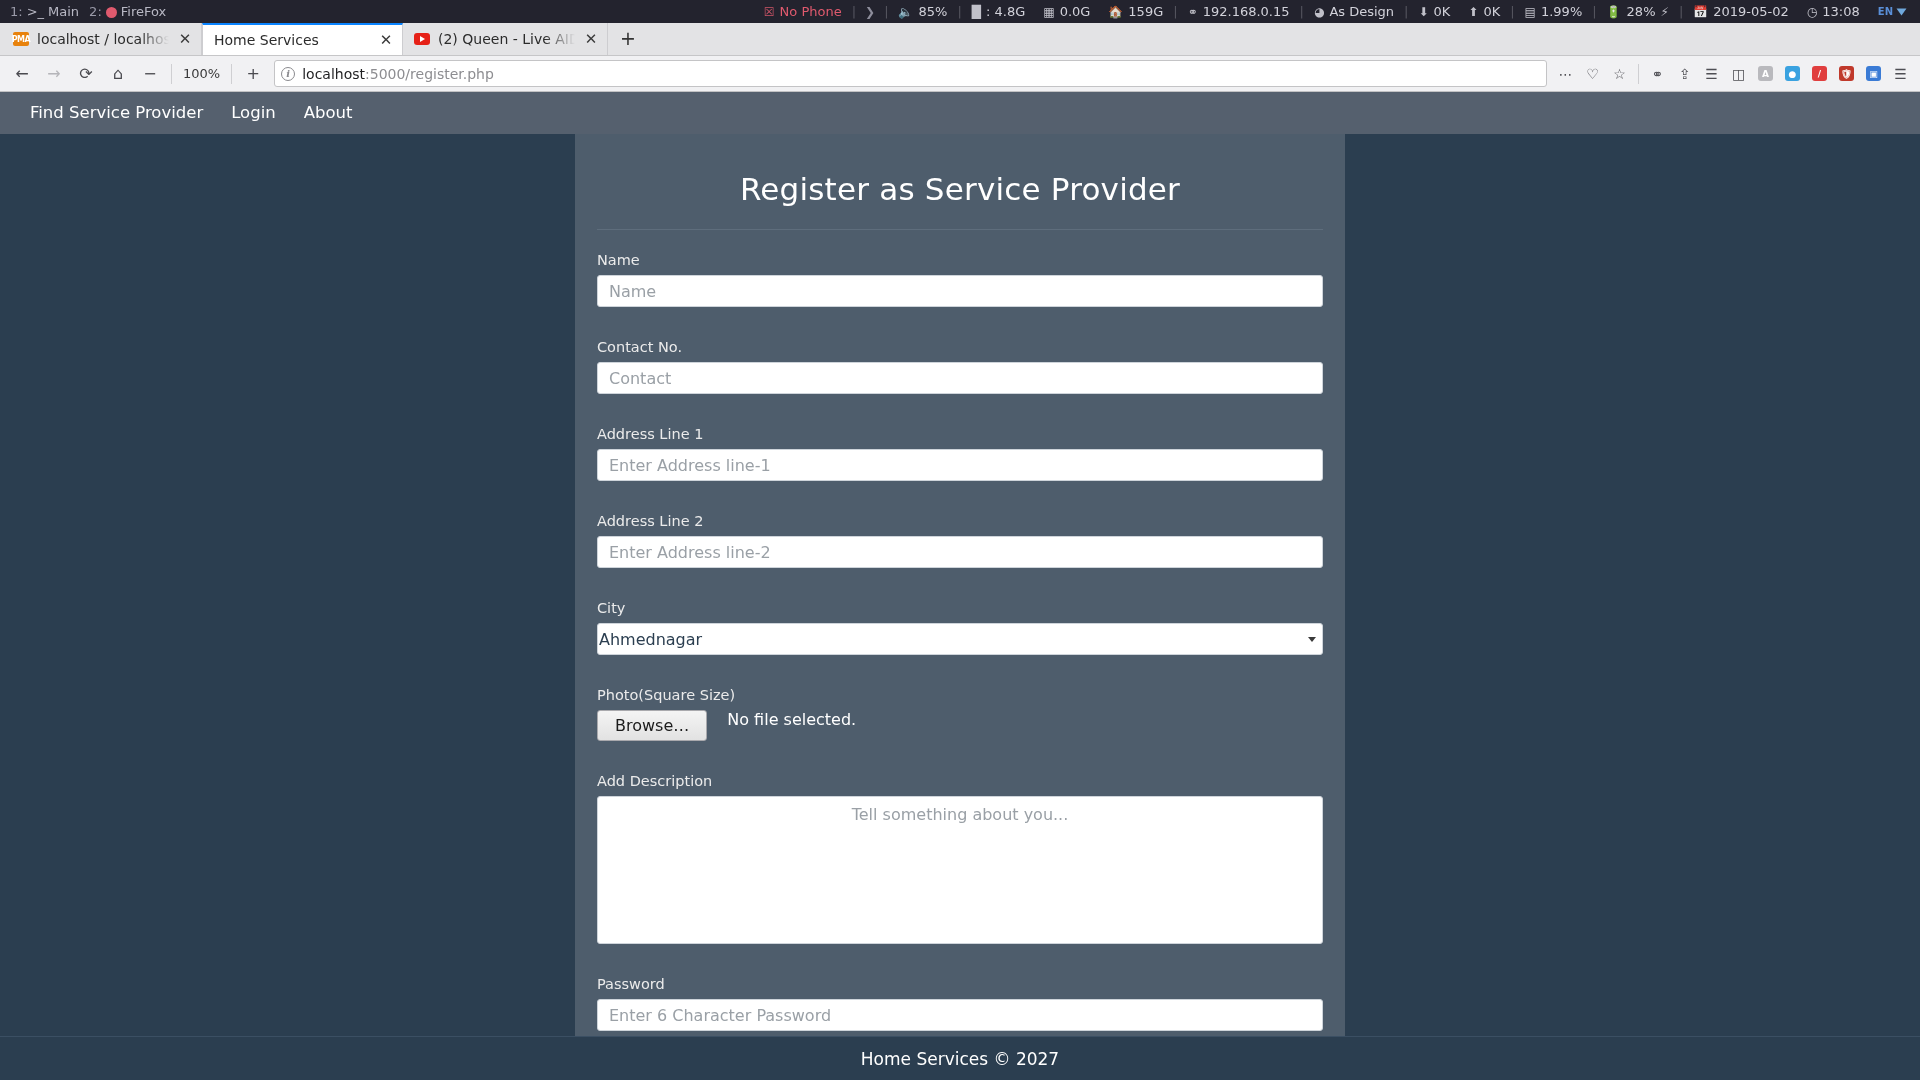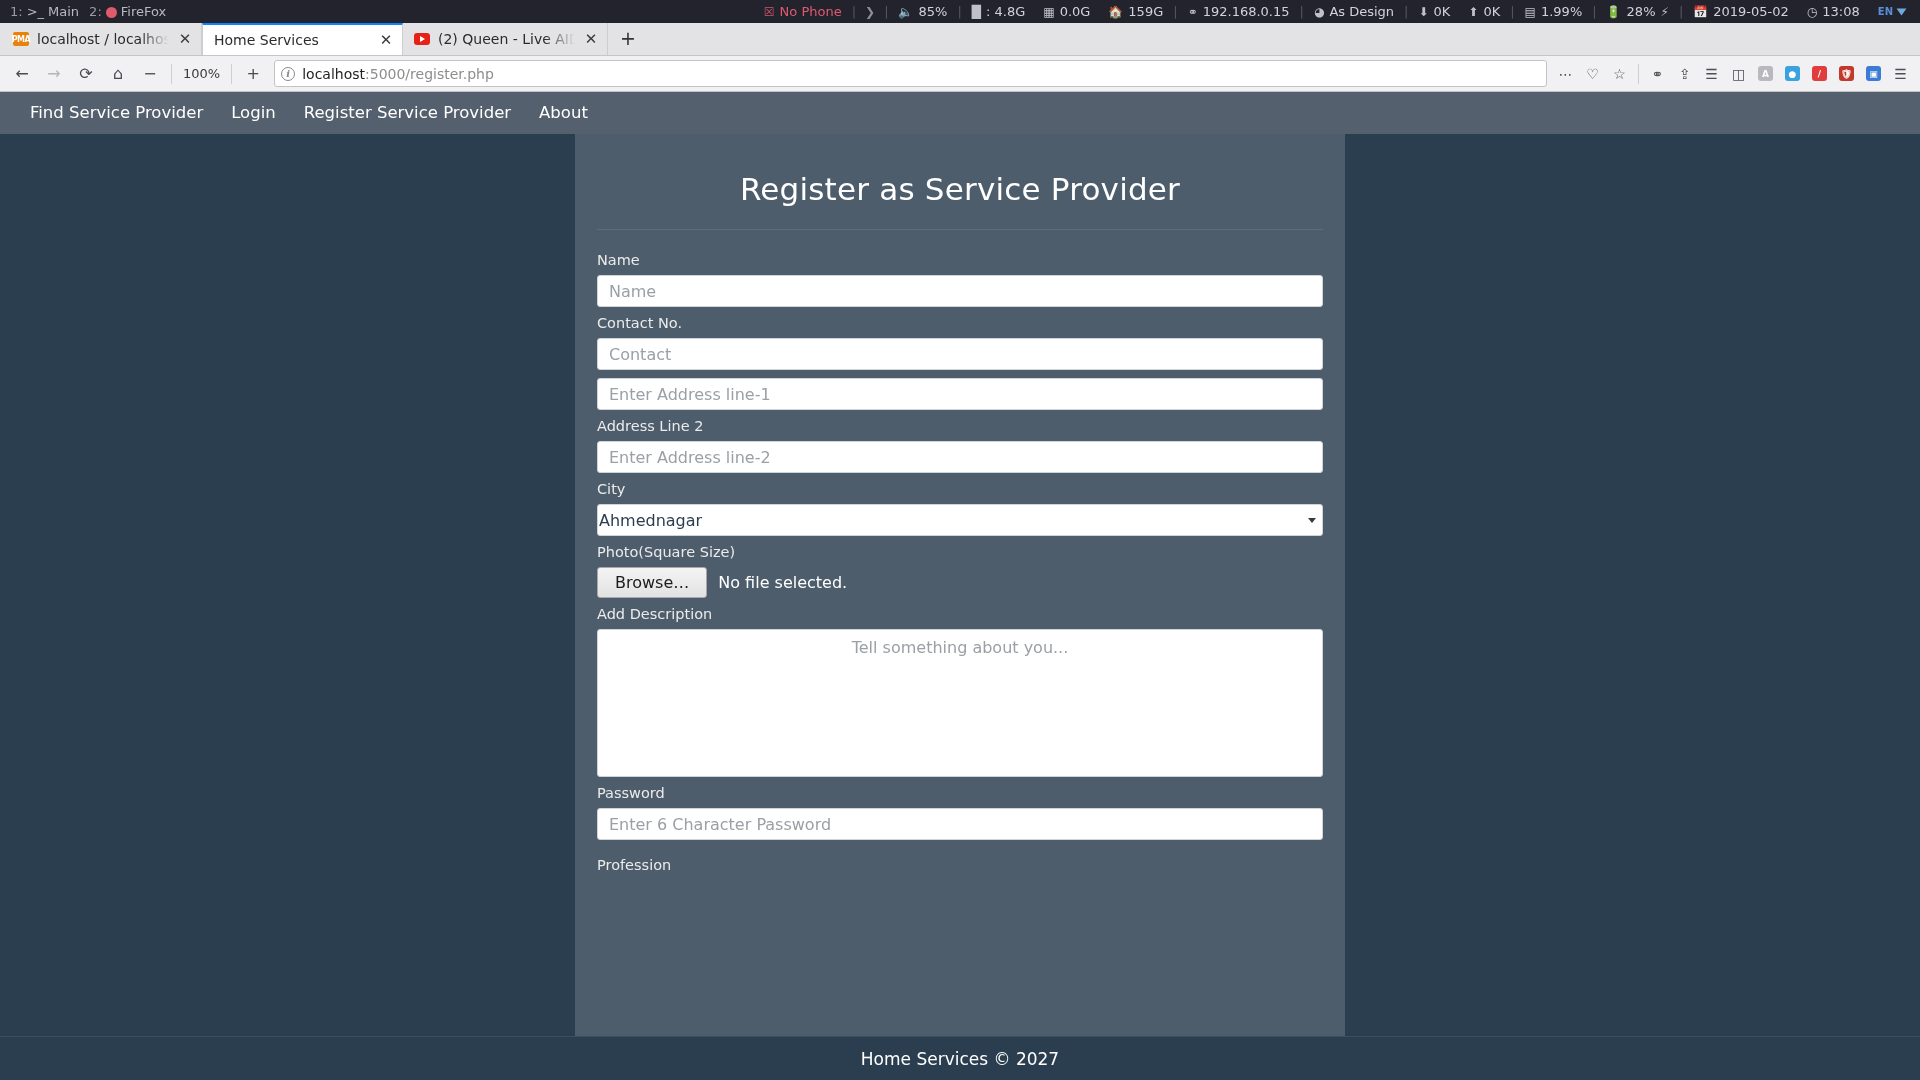--- a/index.html
+++ b/index.html
@@ -176,21 +176,21 @@
   #card h1 {
     text-align: center;
     color: #ffffff;
     font-weight: 400;
     font-size: 31px;
     padding: 15px 0 22px 0;
     border-bottom: 1px solid #5e6d7c;
     margin-bottom: 22px;
     letter-spacing: .2px;
   }
-  .fg { margin-bottom: 8px; }
+  .fg { margin-bottom: 32px; }
   .fg label {
     display: block;
     color: #ebebeb;
     font-size: 14.5px;
     margin-bottom: 7px;
     font-weight: 400;
   }
   .fg input[type=text], .fg input[type=password] {
     width: 100%;
     height: 32px;
@@ -220,21 +220,21 @@
   .selwrap::after {
     content: "";
     position: absolute;
     right: 7px; top: 50%;
     margin-top: -2px;
     border-left: 4px solid transparent;
     border-right: 4px solid transparent;
     border-top: 5px solid #3a3a3a;
     pointer-events: none;
   }
-  .filerow { display: flex; align-items: center; gap: 11px; }
+  .filerow { display: flex; align-items: flex-start; gap: 20px; }
   .browsebtn {
     background: linear-gradient(#f4f4f4,#e2e2e2);
     border: 1px solid #a9a9ad;
     border-radius: 3px;
     padding: 5px 17px;
     font-size: 16px;
     color: #1b1b1b;
     font-family: inherit;
   }
   .filename { color: #ffffff; font-size: 16px; }
@@ -419,39 +419,39 @@
       <span class="sq" style="background:#3a7bd5;">▣</span>
     </div>
   <div class="tbicon">☰</div>
 </div>
 
 <div id="page">
 
   <div id="sitenav">
     <a href="#">Find Service Provider</a>
     <a href="#">Login</a>
-    <a href="#">Register Service Provider</a>
     <a href="#">About</a>
   </div>
 
   <div id="content">
     <div id="card">
       <h1>Register as Service Provider</h1>
 
       <div class="fg">
         <label>Name</label>
         <input type="text" placeholder="Name" style="">
       </div>
 
       <div class="fg">
         <label>Contact No.</label>
         <input type="text" placeholder="Contact" style="">
       </div>
 
       <div class="fg">
+        <label>Address Line 1</label>
         <input type="text" placeholder="Enter Address line-1" style="">
       </div>
 
       <div class="fg">
         <label>Address Line 2</label>
         <input type="text" placeholder="Enter Address line-2" style="">
       </div>
 
       <div class="fg">
         <label>City</label>

